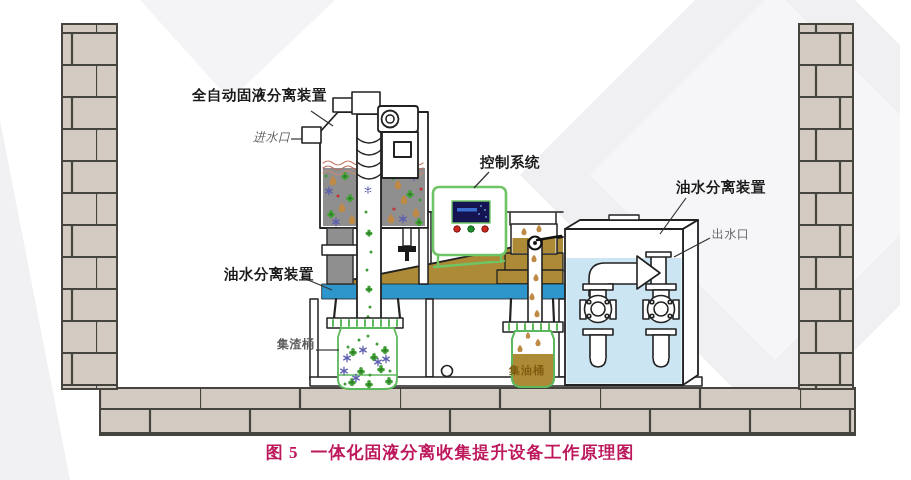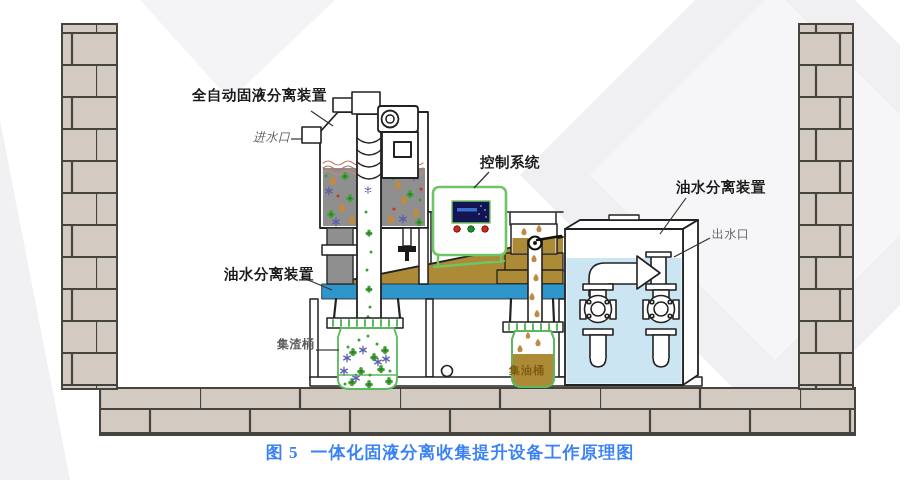--- a/index.html
+++ b/index.html
@@ -16,21 +16,21 @@
   #lbl-control{left:480px;top:154px;text-align:right;}
   #lbl-lift{left:676px;top:179px;}
   #lbl-outlet{left:712px;top:228px;}
   #lbl-oilwater{left:196px;top:266px;margin-left:28px;}
   #lbl-slag{left:277px;top:338px;font-weight:bold;}
   #lbl-oilbucket{left:509px;top:364px;width:48px;text-align:left;font-size:11px;
     font-weight:700;color:#7d5c12;letter-spacing:1px;}
   .caption{
     position:absolute;left:0;top:441px;width:100%;text-align:center;
     font-family:"Liberation Serif","DejaVu Serif",serif;font-weight:700;
-    font-size:17px;color:#3b82f6;letter-spacing:1px;
+    font-size:17px;color:#be185d;letter-spacing:1px;
   }
   .caption .pfx{margin-right:12px;}
 </style>
 </head>
 <body>
 
 <div class="stage">
 
 <svg width="911" height="480" viewBox="0 0 911 480">
   <defs>

